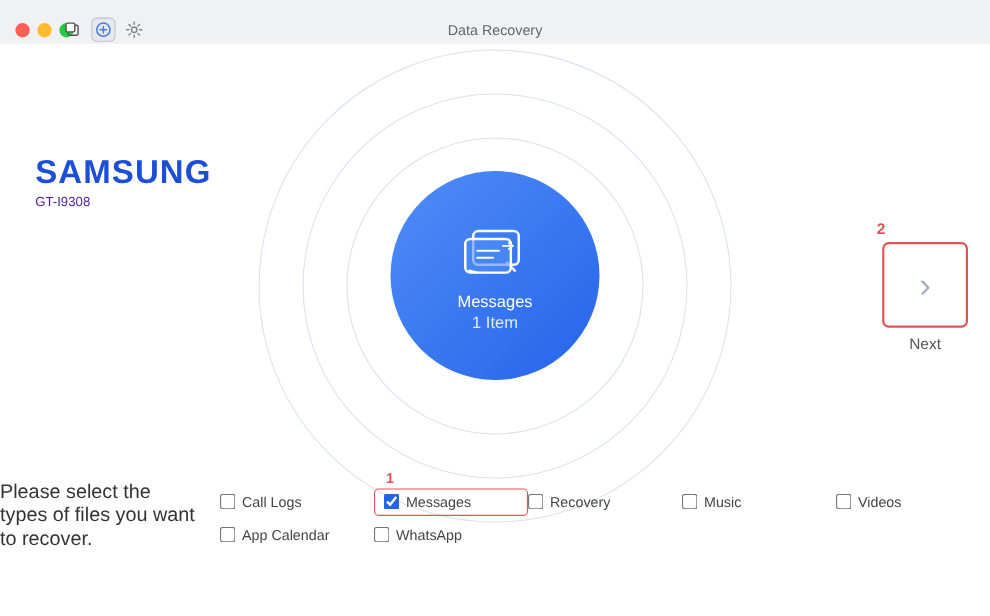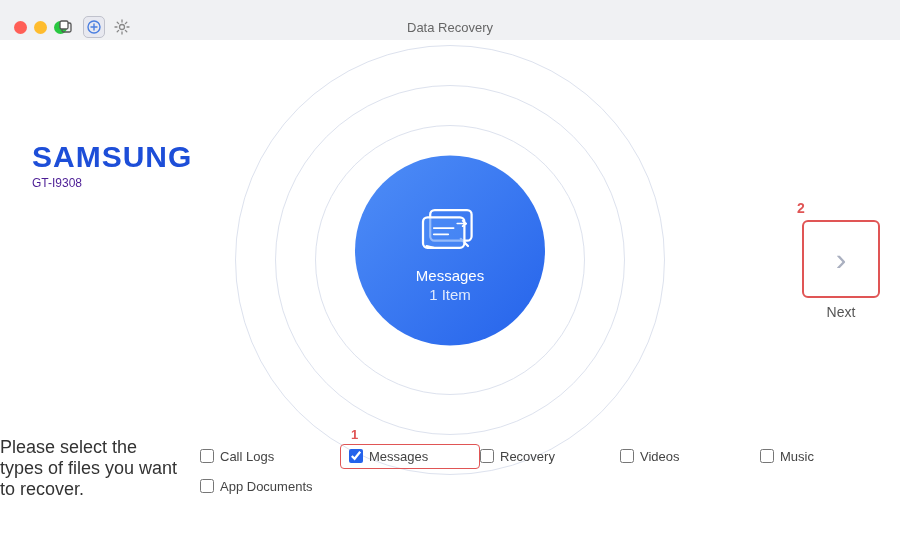--- a/index.html
+++ b/index.html
@@ -345,26 +345,30 @@
         <input type="checkbox" checked="" style="">
         <span>Messages</span>
       </label>
       <label class="checkbox-item">
         <input type="checkbox" style="">
         <span>Recovery</span>
       </label>
 
       <label class="checkbox-item">
         <input type="checkbox" style="">
+        <span>Music</span>
+      </label>
+      <label class="checkbox-item">
+        <input type="checkbox" style="">
         <span>Videos</span>
       </label>
       <label class="checkbox-item">
         <input type="checkbox" style="">
-        <span>Music</span>
-      </label>
-      <label class="checkbox-item">
-        <input type="checkbox" style="">
-        <span>App Documents</span>
+        <span>App Calendar</span>
+      </label>
+      <label class="checkbox-item">
+        <input type="checkbox" style="">
+        <span>WhatsApp</span>
       </label>
     </div>
   </div>
 
 </div>
 
 </body></html>

